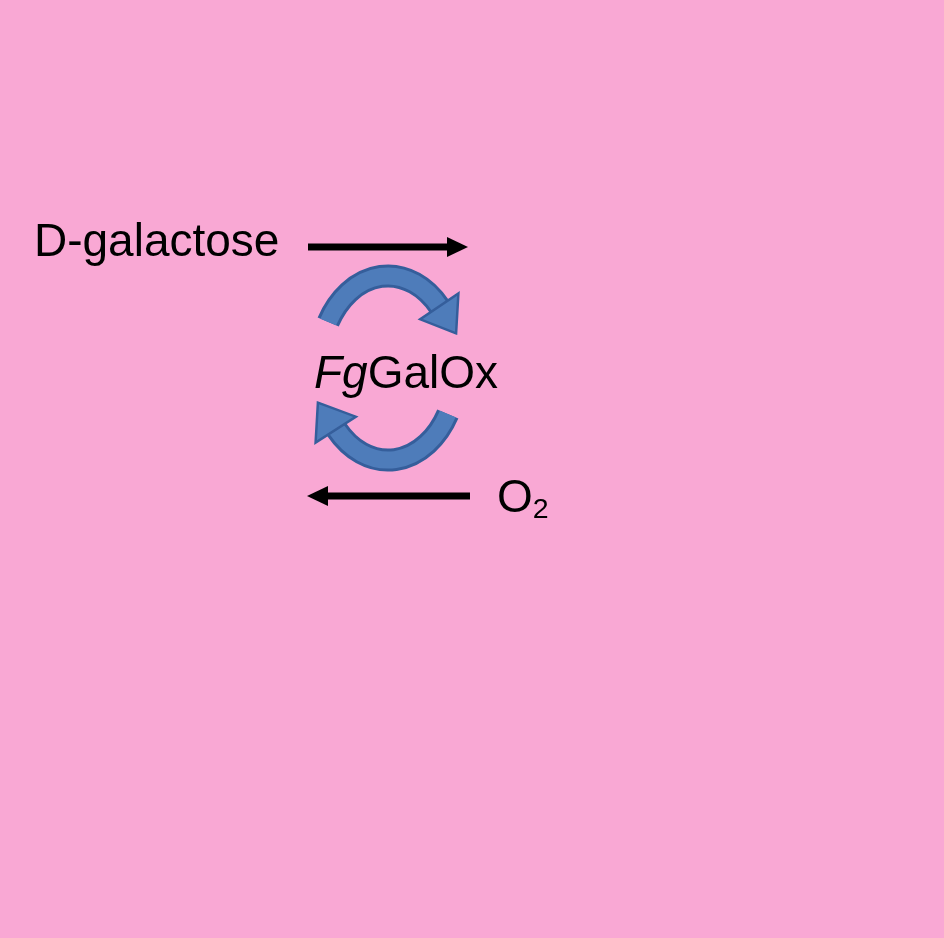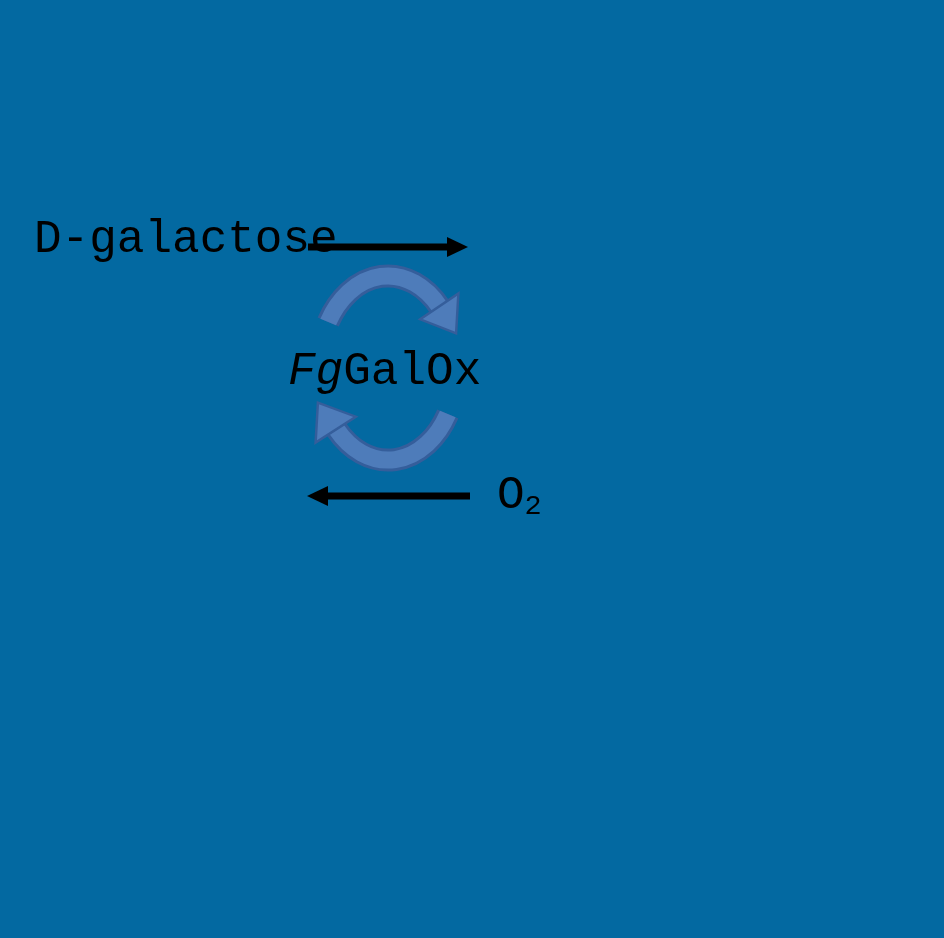--- a/index.html
+++ b/index.html
@@ -4,23 +4,23 @@
 <style>
   html, body {
     margin: 0;
     padding: 0;
     background: #ffffff;
   }
   .canvas {
     position: relative;
     width: 944px;
     height: 938px;
-    background: #0369a1;
+    background: #f9a8d4;
     overflow: hidden;
-    font-family: Liberation Mono, monospace;
+    font-family: Liberation Sans, sans-serif;
   }
   .arrows-svg {
     position: absolute;
     left: 0;
     top: 0;
     width: 944px;
     height: 938px;
   }
   .lbl {
     position: absolute;
@@ -32,21 +32,21 @@
   .lbl .it {
     font-style: italic;
   }
   .lbl sub {
     font-size: 0.62em;
     line-height: 0;
     vertical-align: -0.22em;
   }
   .lbl-substrate   { left: 34px;  top: 217px; }
   .lbl-product     { left: 494px; top: 217px; }
-  .lbl-enzyme      { left: 288px; top: 349px; width: 200px; text-align: left; }
+  .lbl-enzyme      { left: 306px; top: 349px; width: 200px; text-align: center; }
   .lbl-byproduct   { left: 191px; top: 473px; }
   .lbl-cosubstrate { left: 497px; top: 473px; text-align: right; }
 </style>
 </head>
 <body>
 
 <div class="canvas">
 
   <svg class="arrows-svg" viewBox="0 0 944 938" xmlns="http://www.w3.org/2000/svg">
 

